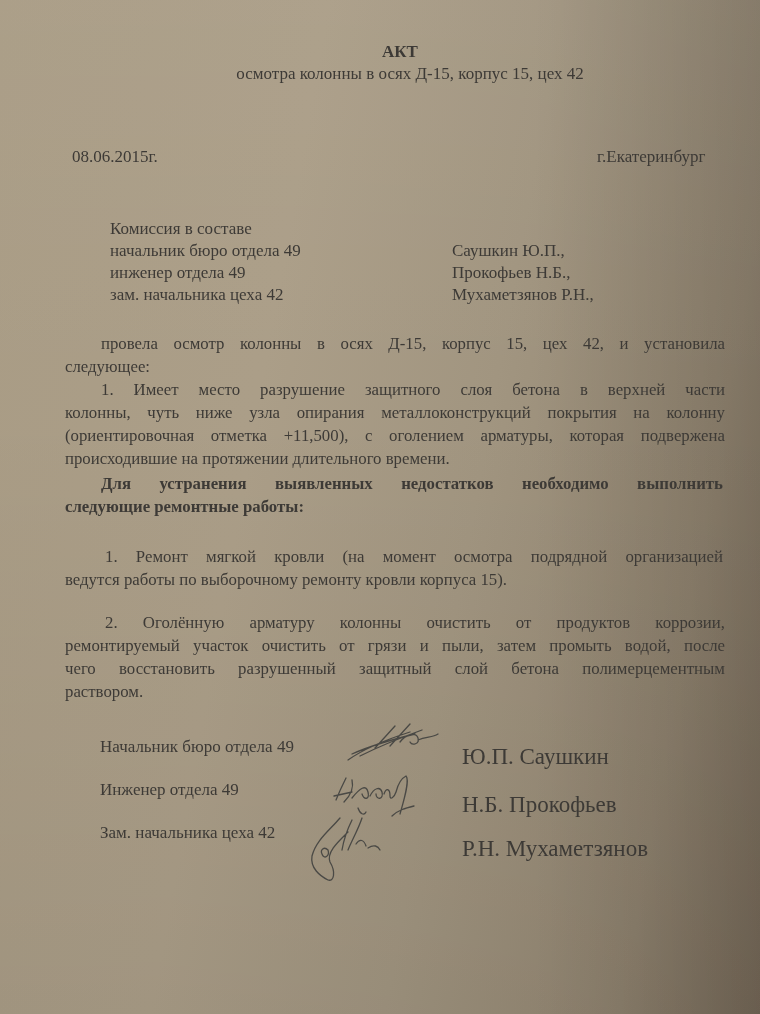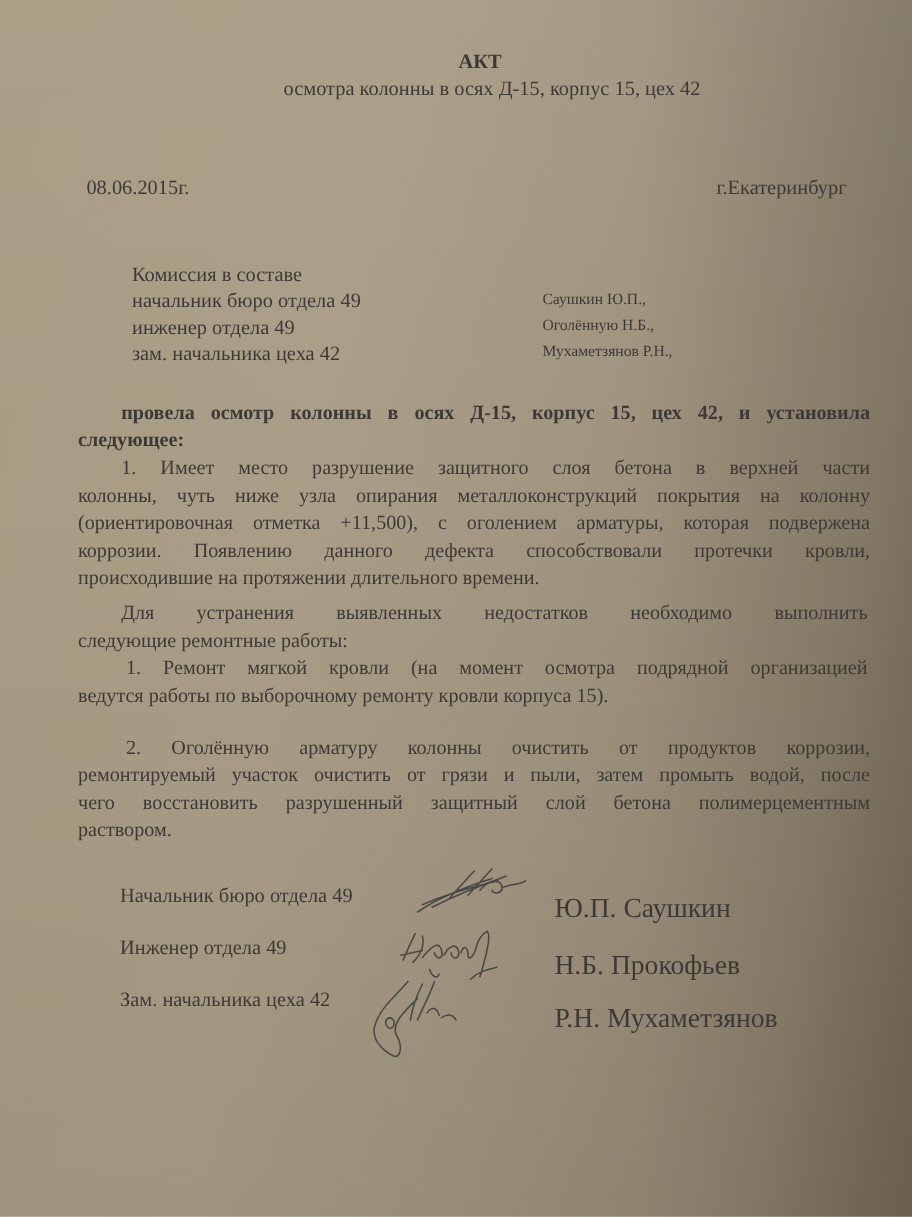--- a/index.html
+++ b/index.html
@@ -14,21 +14,21 @@
     background:
       linear-gradient(180deg, rgba(255,255,255,0.03) 0%, rgba(0,0,0,0) 40%, rgba(0,0,0,0.06) 100%),
       linear-gradient(90deg, rgba(0,0,0,0.0) 0%, rgba(0,0,0,0.0) 70%, rgba(0,0,0,0.12) 100%);
   }
   .abs { position: absolute; white-space: nowrap; }
   .title { left: 0; width: 800px; text-align: center; top: 42px; font-size: 17px; font-weight: bold; }
   .subtitle { left: 0; width: 820px; text-align: center; top: 64px; font-size: 17px; }
   .date { left: 72px; top: 147px; font-size: 17px; }
   .city { left: 597px; top: 147px; font-size: 17px; }
   .comm-line { left: 110px; font-size: 17px; text-align: center; }
-  .comm-name { left: 452px; font-size: 13px; }
+  .comm-name { left: 452px; font-size: 17px; }
   .para { position: absolute; left: 65px; width: 656px; font-size: 16.8px; line-height: 23px; text-align: justify; }
   .para .line { display: block; text-align: justify; text-align-last: justify; white-space: nowrap; }
   .para .line.last { text-align-last: left; }
   .ind { padding-left: 36px; }
   .ind2 { padding-left: 40px; }
   .sig-role { left: 100px; font-size: 17px; }
   .sig-name { left: 462px; font-size: 23px; }
   svg.sig { position: absolute; overflow: visible; }
   svg.sig path { fill: none; stroke: #4a4945; stroke-width: 1.3; stroke-linecap: round; stroke-linejoin: round; }
 </style>
@@ -43,39 +43,38 @@
   <div class="abs subtitle">осмотра колонны в осях Д-15, корпус 15, цех 42</div>
 
   <div class="abs date">08.06.2015г.</div>
   <div class="abs city">г.Екатеринбург</div>
 
   <div>
     <div class="abs comm-line" style="top:219px">Комиссия в составе</div>
     <div class="abs comm-line" style="top:241px">начальник бюро отдела 49</div>
     <div class="abs comm-name" style="top:241px">Саушкин Ю.П.,</div>
     <div class="abs comm-line" style="top:263px">инженер отдела 49</div>
-    <div class="abs comm-name" style="top:263px">Оголённую Н.Б.,</div>
+    <div class="abs comm-name" style="top:263px">Прокофьев Н.Б.,</div>
     <div class="abs comm-line" style="top:285px">зам. начальника цеха 42</div>
     <div class="abs comm-name" style="top:285px">Мухаметзянов Р.Н.,</div>
   </div>
 
-  <div class="para" style="top:332px; width:660px;font-weight:bold;">
+  <div class="para" style="top:332px; width:660px;">
     <span class="line ind">провела осмотр колонны в осях Д-15, корпус 15, цех 42, и установила</span>
     <span class="line last">следующее:</span>
   </div>
 
   <div class="para" style="top:378px; width:660px;">
     <span class="line ind">1.   Имеет место разрушение защитного слоя бетона в верхней части</span>
     <span class="line">колонны, чуть ниже узла опирания металлоконструкций покрытия на колонну</span>
     <span class="line">(ориентировочная отметка +11,500), с оголением арматуры, которая подвержена</span>
-    <span class="line">коррозии. Появлению данного дефекта способствовали протечки кровли,</span>
     <span class="line last">происходившие на протяжении длительного времени.</span>
   </div>
 
-  <div class="para" style="top:499px; width:658px;">
+  <div class="para" style="top:472px; width:658px;font-weight:bold;">
     <span class="line ind">Для устранения выявленных недостатков необходимо выполнить</span>
     <span class="line last">следующие ремонтные работы:</span>
   </div>
 
   <div class="para" style="top:545px; width:658px;">
     <span class="line ind2">1. Ремонт мягкой кровли (на момент осмотра подрядной организацией</span>
     <span class="line last">ведутся работы по выборочному ремонту кровли корпуса 15).</span>
   </div>
 
   <div class="para" style="top:591px; width:660px;margin-top:20px;">

